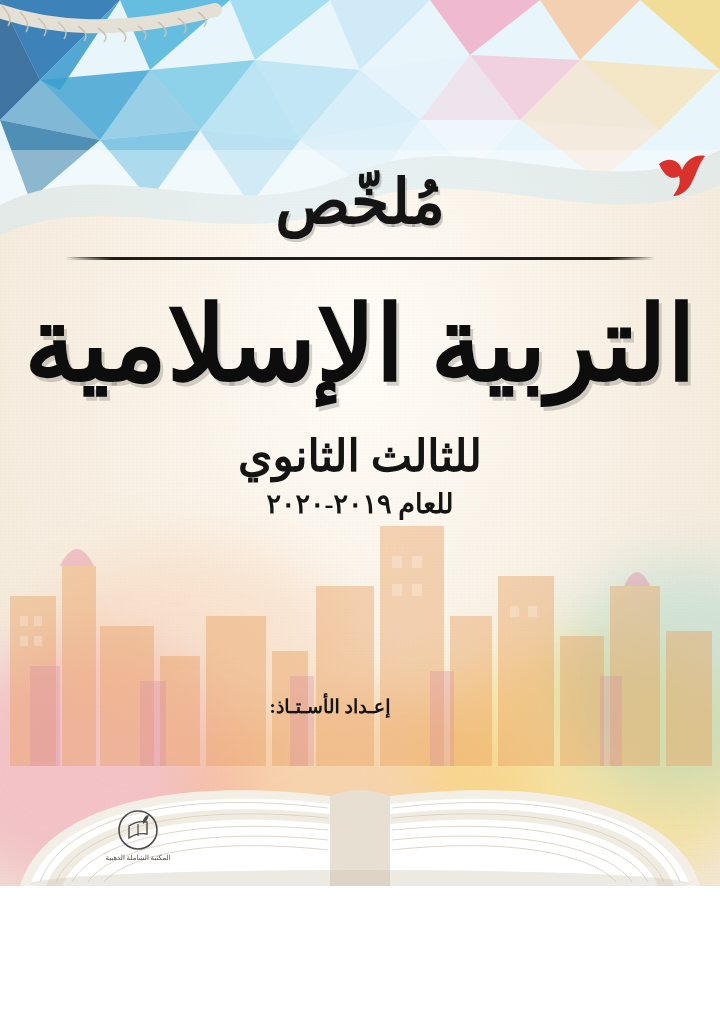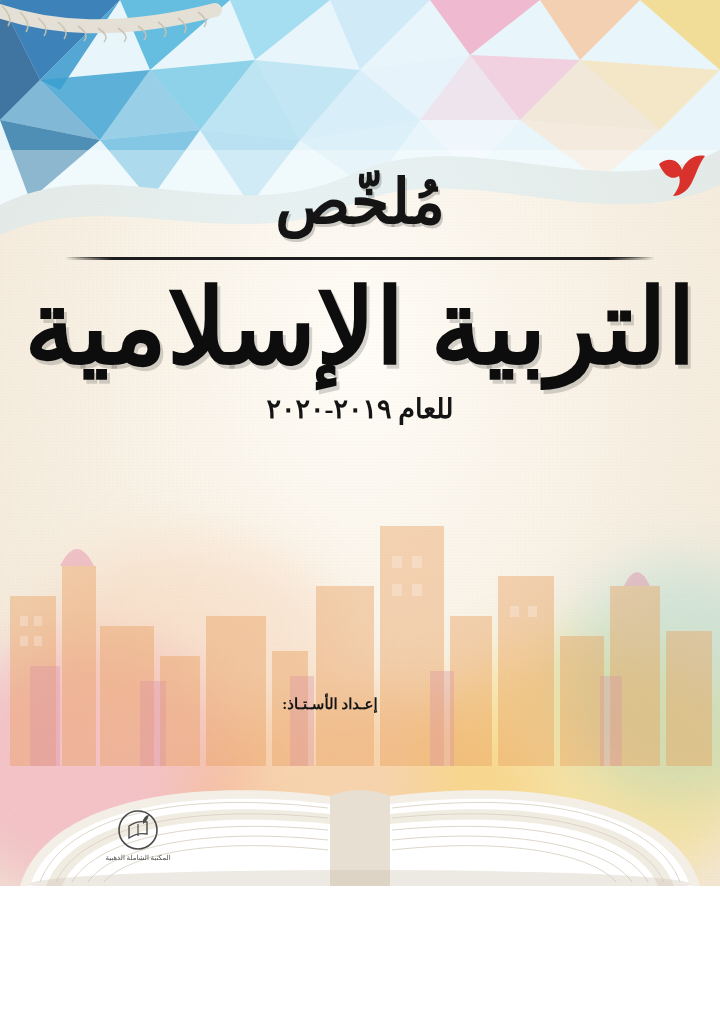--- a/index.html
+++ b/index.html
@@ -77,21 +77,21 @@
   }
   .rule::after{
     content:"";
     display:block;
     width:100%;
     height:1px;
     margin-top:3px;
     background: linear-gradient(90deg, rgba(20,20,20,0) 0%, #1d1d1d 8%, #1d1d1d 92%, rgba(20,20,20,0) 100%);
   }
   .t-main {
-    margin-top: 10px;
+    margin-top: 27px;
     font-size: 104px;
     font-weight: 700;
     line-height: 1.12;
     color: #0d0d0d;
     text-shadow: 3px 4px 0 rgba(0,0,0,.16);
     white-space: nowrap;
   }
   .t-grade {
     margin-top: 26px;
     font-size: 44px;
@@ -110,21 +110,21 @@
   
   .author-wrap {
     position: absolute;
     top: 695px;
     left: 0;
     width: 720px;
     text-align: center;
     color: #151515;
   }
   .a-prep {
-    font-size: 15px;
+    font-size: 19px;
     font-weight: 700;
     letter-spacing: 3px;
     padding-right: 60px;
   }
   .a-name {
     margin-top: 10px;
     font-size: 50px;
     font-weight: 700;
     text-shadow: 2px 3px 0 rgba(0,0,0,.15);
   }
@@ -285,20 +285,21 @@
   <div class="bird">
     <svg viewBox="0 0 52 52" width="52" height="52">
       <path d="M4 14 C14 6 24 10 27 20 C32 8 42 4 50 6 C44 14 42 22 38 30 C34 40 26 46 18 46 C24 38 26 32 24 26 C18 30 10 28 4 14 Z" fill="#d9322c"></path>
     </svg>
   </div>
 
   <div class="title-wrap">
     <div class="t-mulakhas">مُلخّص</div>
     <div class="rule"></div>
     <div class="t-main">التربية الإسلامية</div>
+    <div class="t-grade">للثالث الثانوي</div>
     <div class="t-year">للعام ٢٠١٩-٢٠٢٠</div>
   </div>
 
   <div class="author-wrap">
     <div class="a-prep">إعـداد الأسـتـاذ:</div>
   </div>
 
   <div class="book">
     <svg viewBox="0 0 720 190" width="720" height="190" preserveAspectRatio="none">
 

